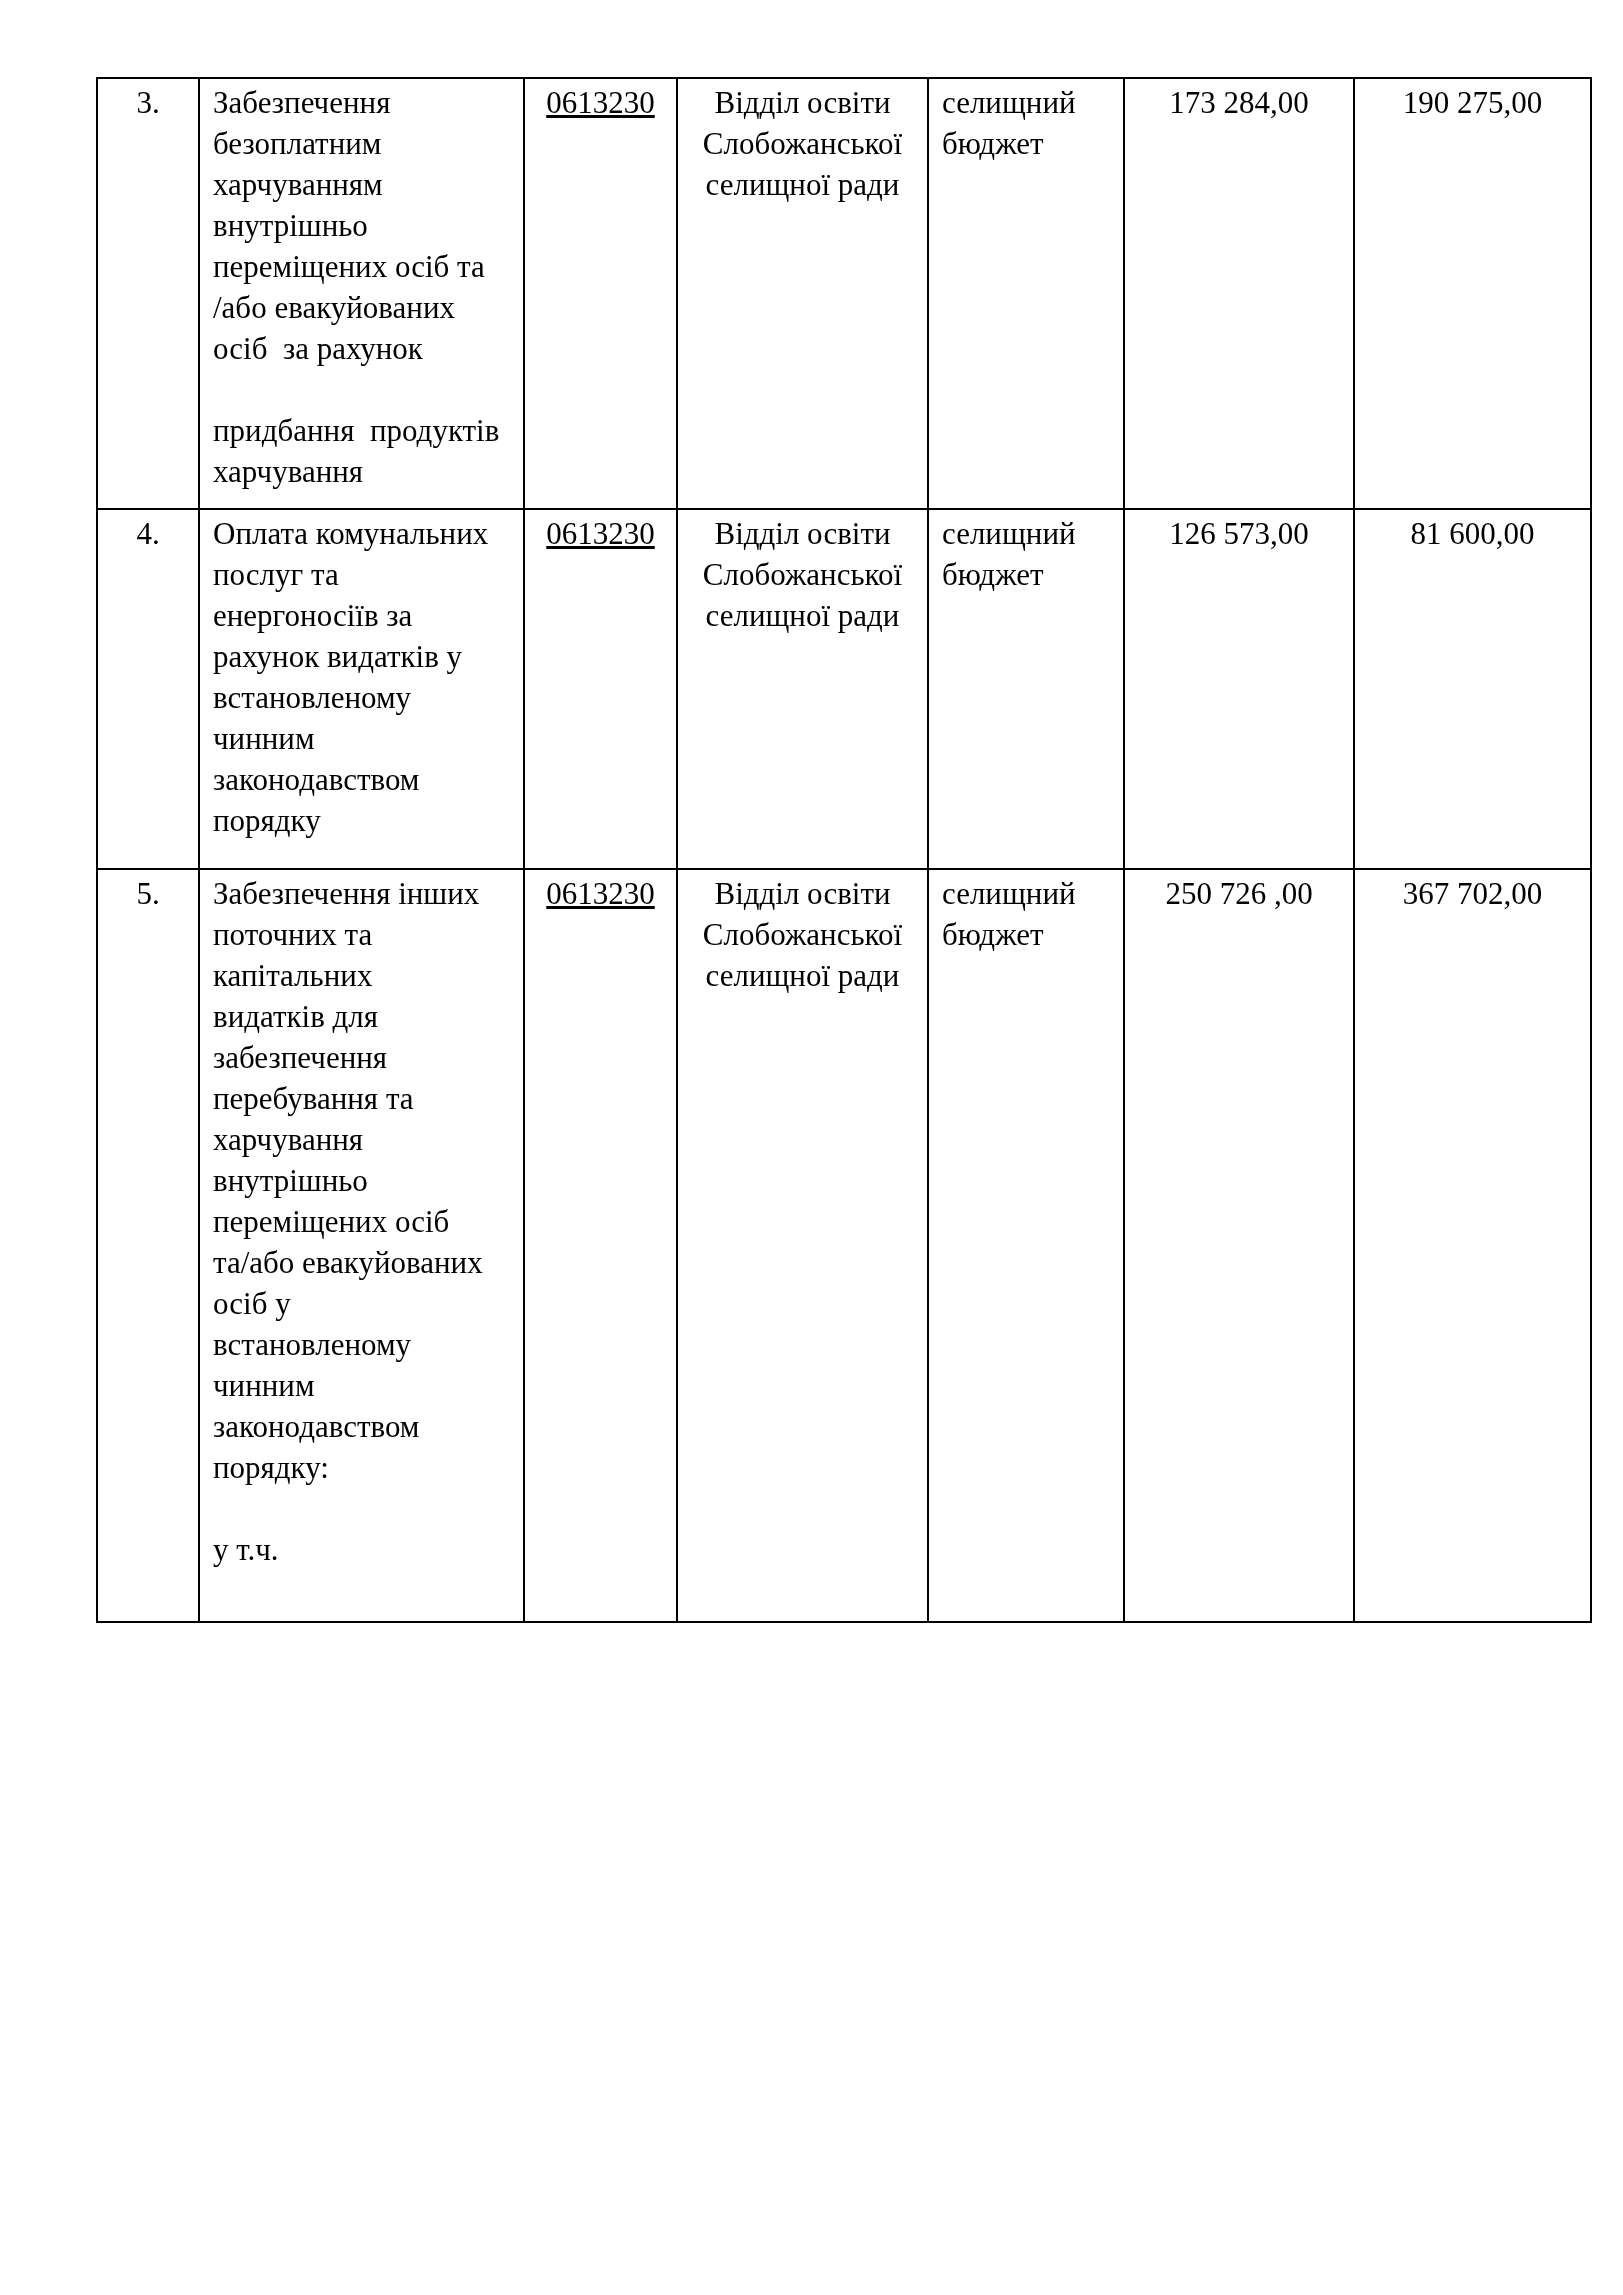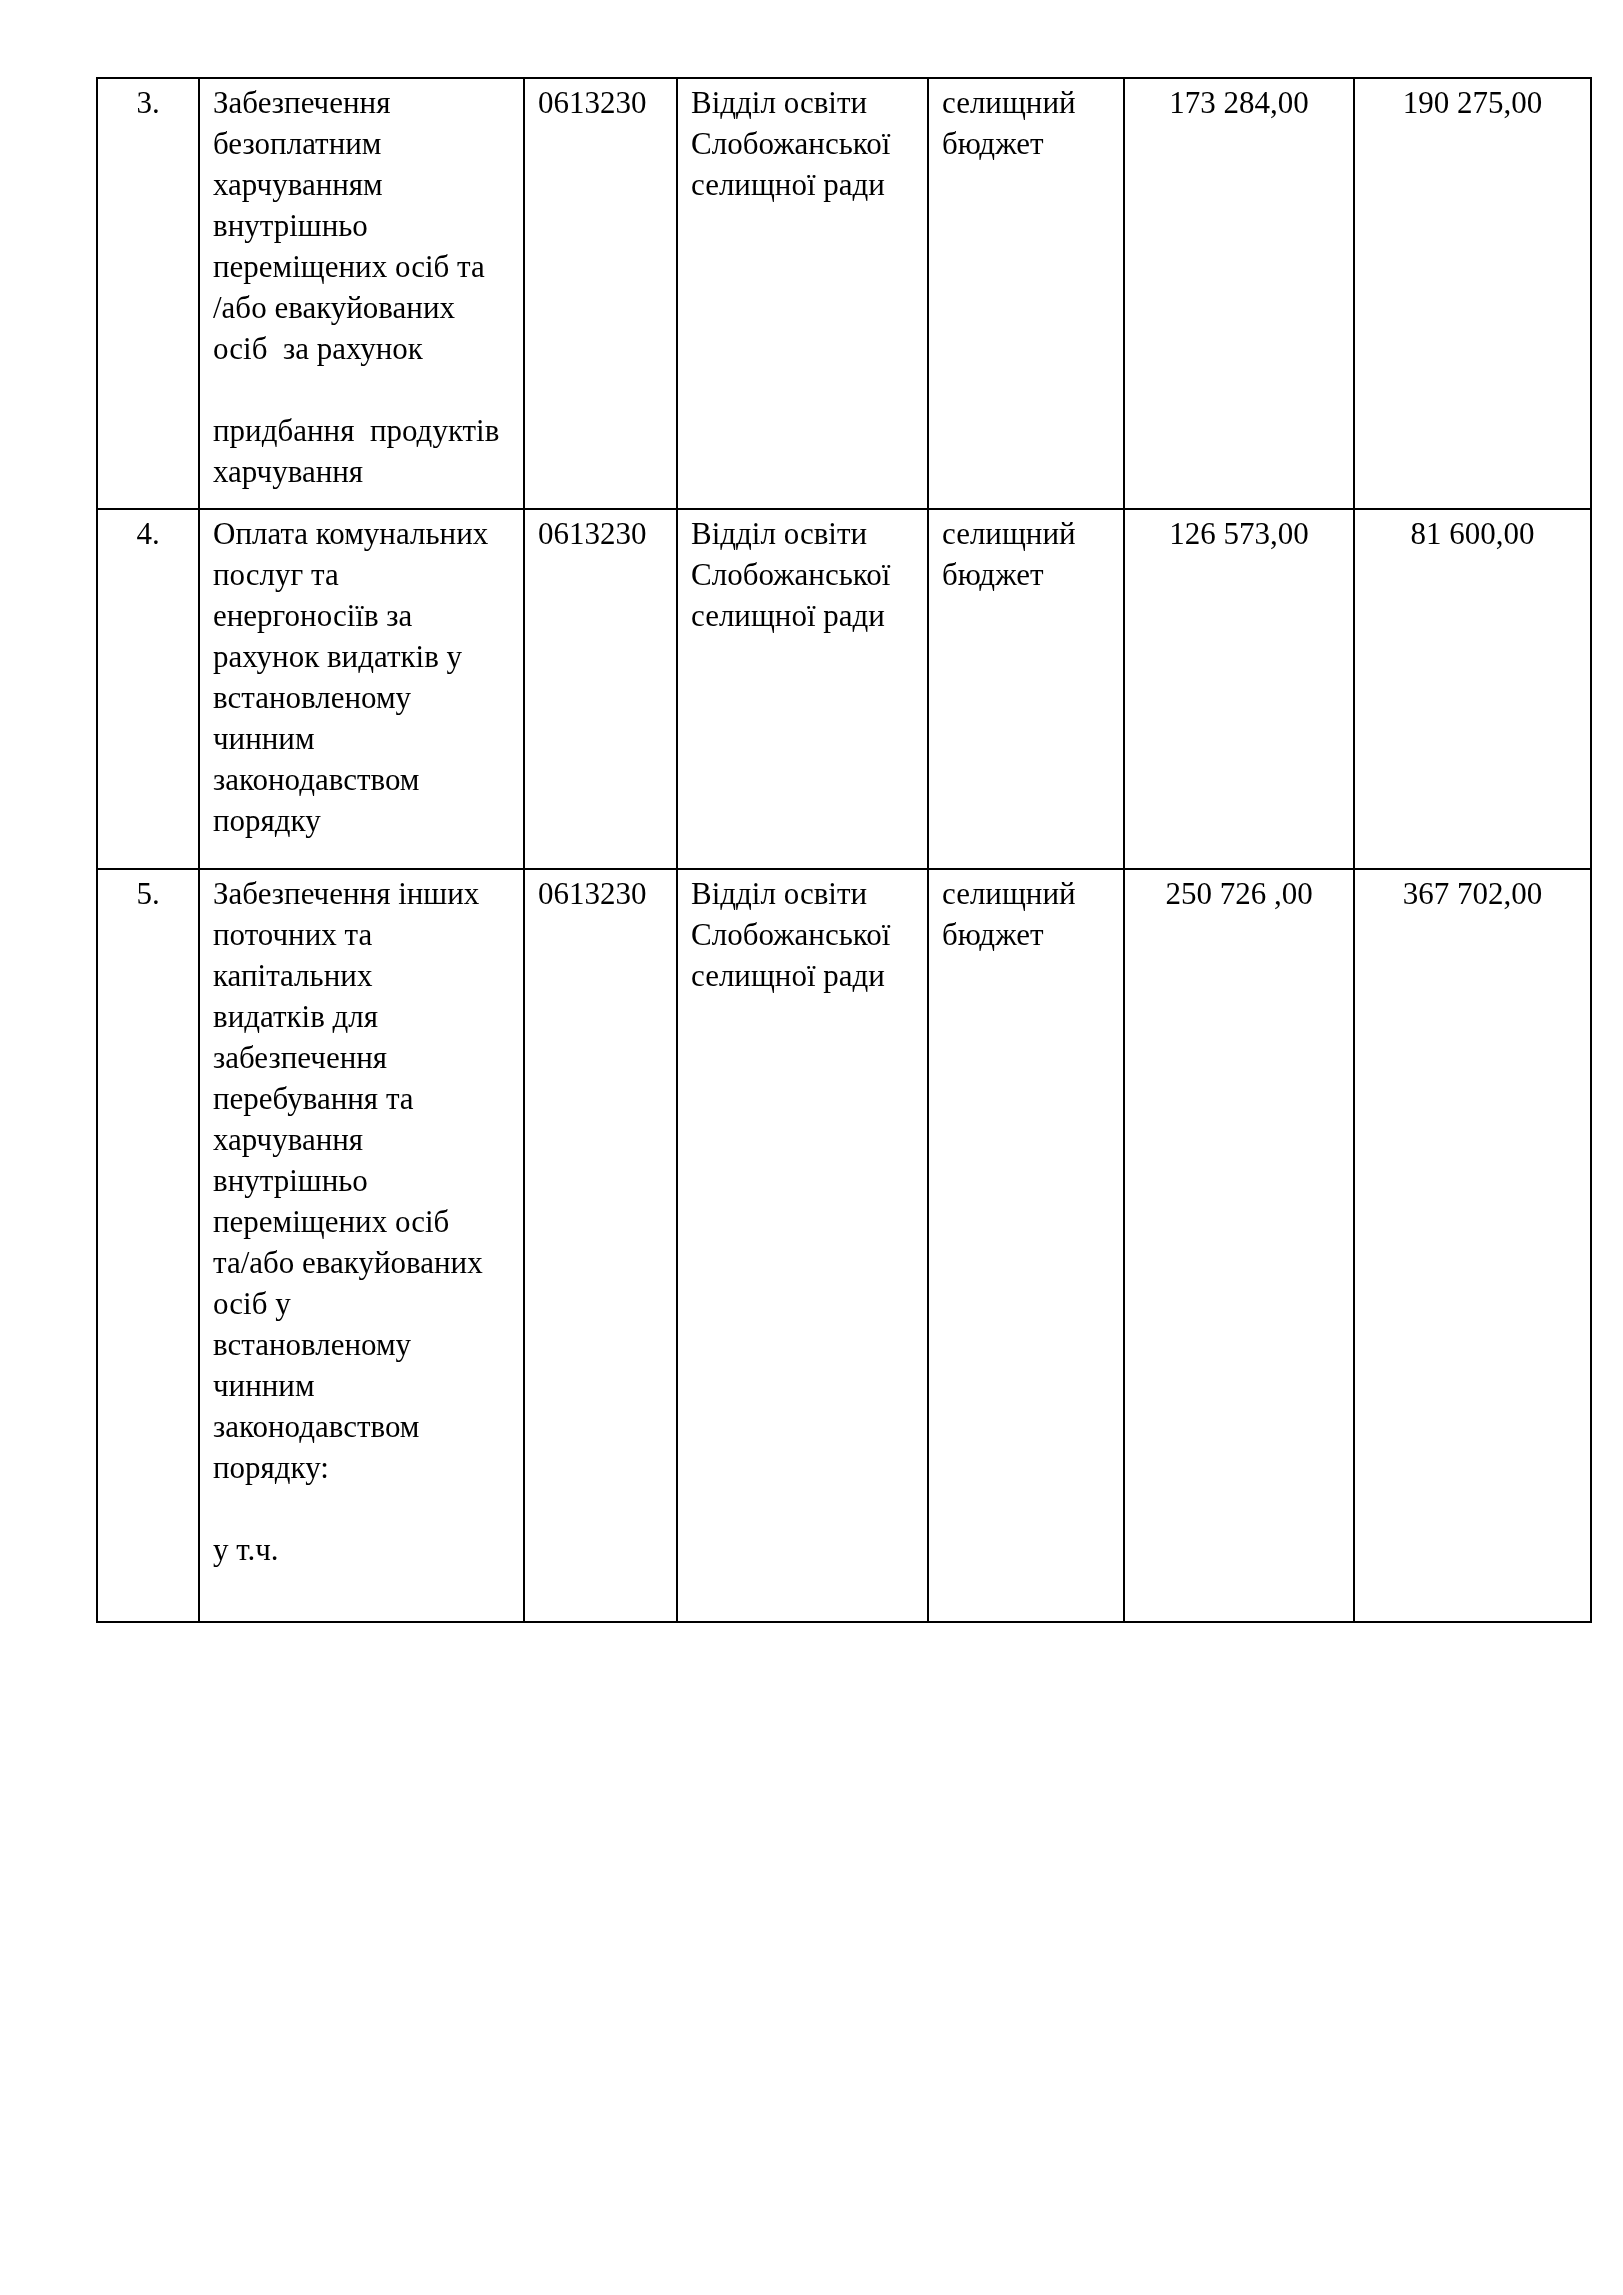--- a/index.html
+++ b/index.html
@@ -43,22 +43,25 @@
     text-align: center;
     padding-left: 3.9px;
     padding-right: 3.9px;
   }
   td.c-desc {
     text-align: left;
     white-space: pre-wrap;
     margin-left: 12px;
   }
   td.c-code {
+    text-align: center;
+    text-decoration: underline;
   }
   td.c-resp {
+    text-align: center;
     white-space: pre-wrap;
     border-radius: 17px;
   }
   td.c-fund {
     text-align: left;
     white-space: pre-wrap;
   }
   td.c-amt {
     text-align: center;
     white-space: pre-wrap;

